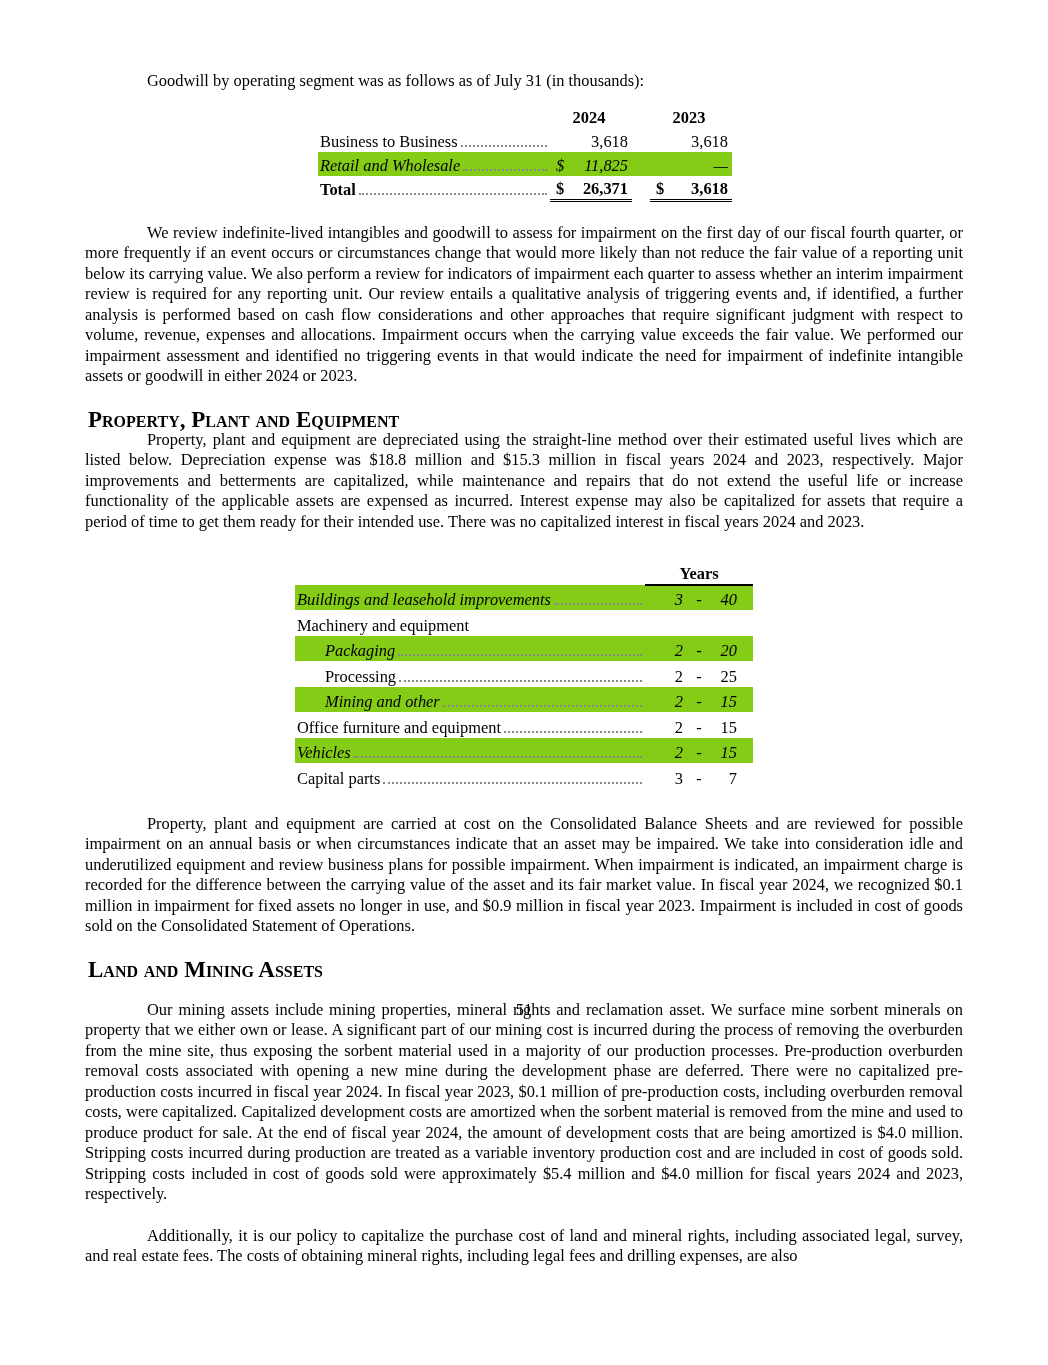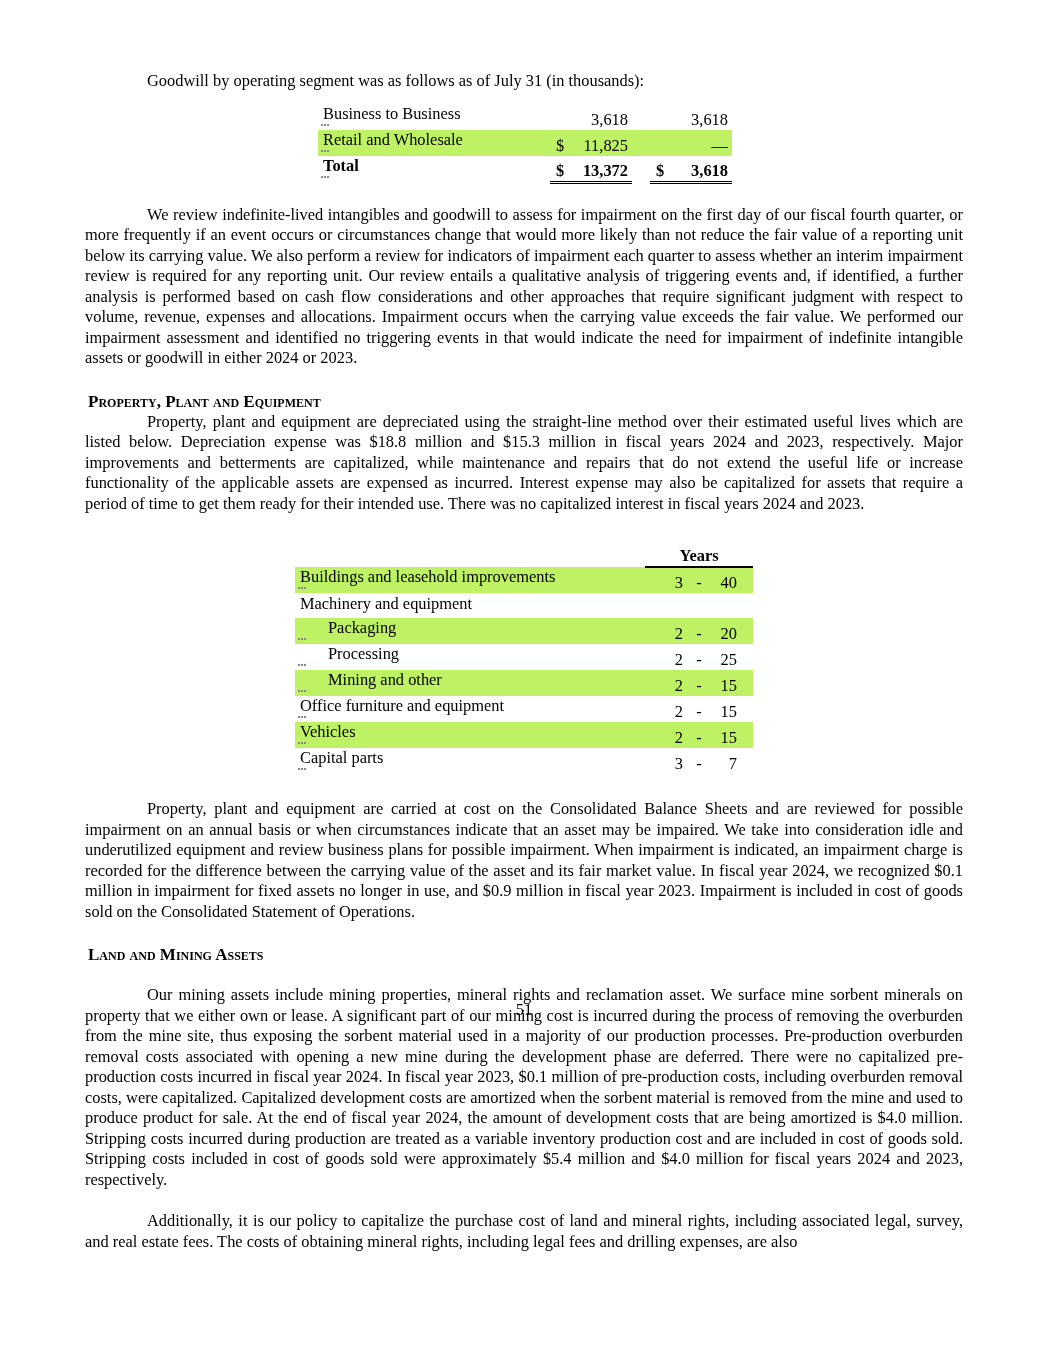--- a/index.html
+++ b/index.html
@@ -20,42 +20,42 @@
   p.body {
     text-align: justify;
     line-height: 20.5px;
   }
   .indent { text-indent: 62px; }
   .intro-line { line-height: 21px; text-indent: 62px; }
 
   h2.section {
     font-weight: bold;
     font-variant: small-caps;
-    font-size: 17px;
+    font-size: 23px;
     line-height: 21px;
     padding-left: 3px;
   }
 
   
   table { border-collapse: collapse; }
   table.goodwill {
     margin: 13px 0 0 233px;
     table-layout: fixed;
   }
   table.goodwill td, table.goodwill th { padding: 0; vertical-align: bottom; height: 24px; }
   table.goodwill .c-label  { width: 232px; }
   table.goodwill .c-dollar { width: 22px; text-align: left; padding-left: 6px; }
   table.goodwill .c-val    { width: 60px; text-align: right; padding-right: 4px; }
   table.goodwill .c-gap    { width: 18px; }
   table.goodwill th.yearhead { text-align: center; font-weight: bold; padding-right: 4px; }
-  tr.shaded td { background: #bef264; }
+  tr.shaded td { background: #84cc16; font-style: italic; }
   tr.total-row td { font-weight: bold; }
   tr.total-row td.dbl { border-bottom: 3px double #000; }
 
-  .leader-wrap { display: flex; align-items: baseline; flex-direction: column; }
+  .leader-wrap { display: flex; align-items: baseline; }
   .leader-wrap .lbl { white-space: nowrap; padding-left: 2px; }
   .leader-wrap .dots { flex: 1; border-bottom: 2px dotted #888; margin: 0 3px 4px 3px; min-width: 8px; }
   .leader-wrap.no-leader .dots { border-bottom: none; }
 
   
   table.years {
     margin: 27px 0 0 210px;
     table-layout: fixed;
   }
   table.years td, table.years th { padding: 0; vertical-align: bottom; height: 25.5px; }
@@ -87,20 +87,26 @@
 </style>
 </head>
 <body>
 
 <div class="page">
 
   <p class="intro-line">Goodwill by operating segment was as follows as of July 31 (in thousands):</p>
 
   <table class="goodwill">
     <tbody>
+        <tr>
+      <td class="c-label"></td>
+      <th class="yearhead" colspan="2">2024</th>
+      <td class="c-gap"></td>
+      <th class="yearhead" colspan="2">2023</th>
+    </tr>
     <tr>
       <td class="c-label">
             <div class="leader-wrap">
               <span class="lbl">Business to Business</span>
               <span class="dots"></span>
             </div>
           </td>
       <td class="c-dollar"></td>
       <td class="c-val">3,618</td>
       <td class="c-gap"></td>
@@ -121,21 +127,21 @@
       <td class="c-val">—</td>
     </tr>
     <tr class="total-row">
       <td class="c-label">
             <div class="leader-wrap">
               <span class="lbl">Total</span>
               <span class="dots"></span>
             </div>
           </td>
       <td class="c-dollar dbl">$</td>
-      <td class="c-val dbl">13,372</td>
+      <td class="c-val dbl">26,371</td>
       <td class="c-gap"></td>
       <td class="c-dollar dbl">$</td>
       <td class="c-val dbl">3,618</td>
     </tr>
   </tbody>
     </table>
 
   <p class="body indent sp-goodwill-para">We review indefinite-lived intangibles and goodwill to assess for impairment on the first day of our fiscal fourth quarter, or more frequently if an event occurs or circumstances change that would more likely than not reduce the fair value of a reporting unit below its carrying value. We also perform a review for indicators of impairment each quarter to assess whether an interim impairment review is required for any reporting unit. Our review entails a qualitative analysis of triggering events and, if identified, a further analysis is performed based on cash flow considerations and other approaches that require significant judgment with respect to volume, revenue, expenses and allocations. Impairment occurs when the carrying value exceeds the fair value. We performed our impairment assessment and identified no triggering events in that would indicate the need for impairment of indefinite intangible assets or goodwill in either 2024 or 2023.</p>
 
   <h2 class="section sp-heading1">Property, Plant and Equipment</h2>

